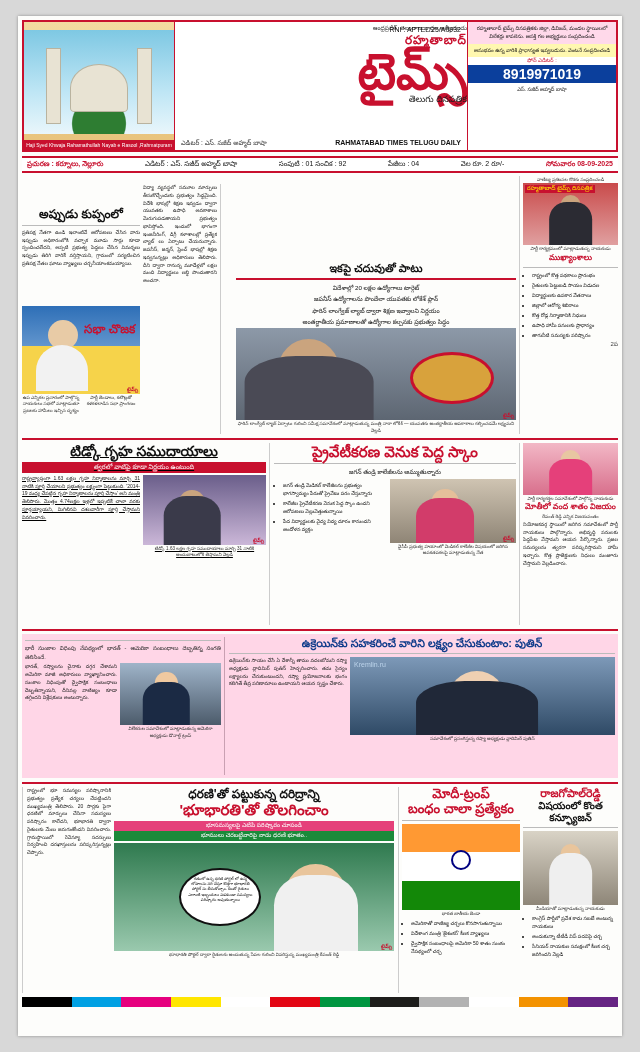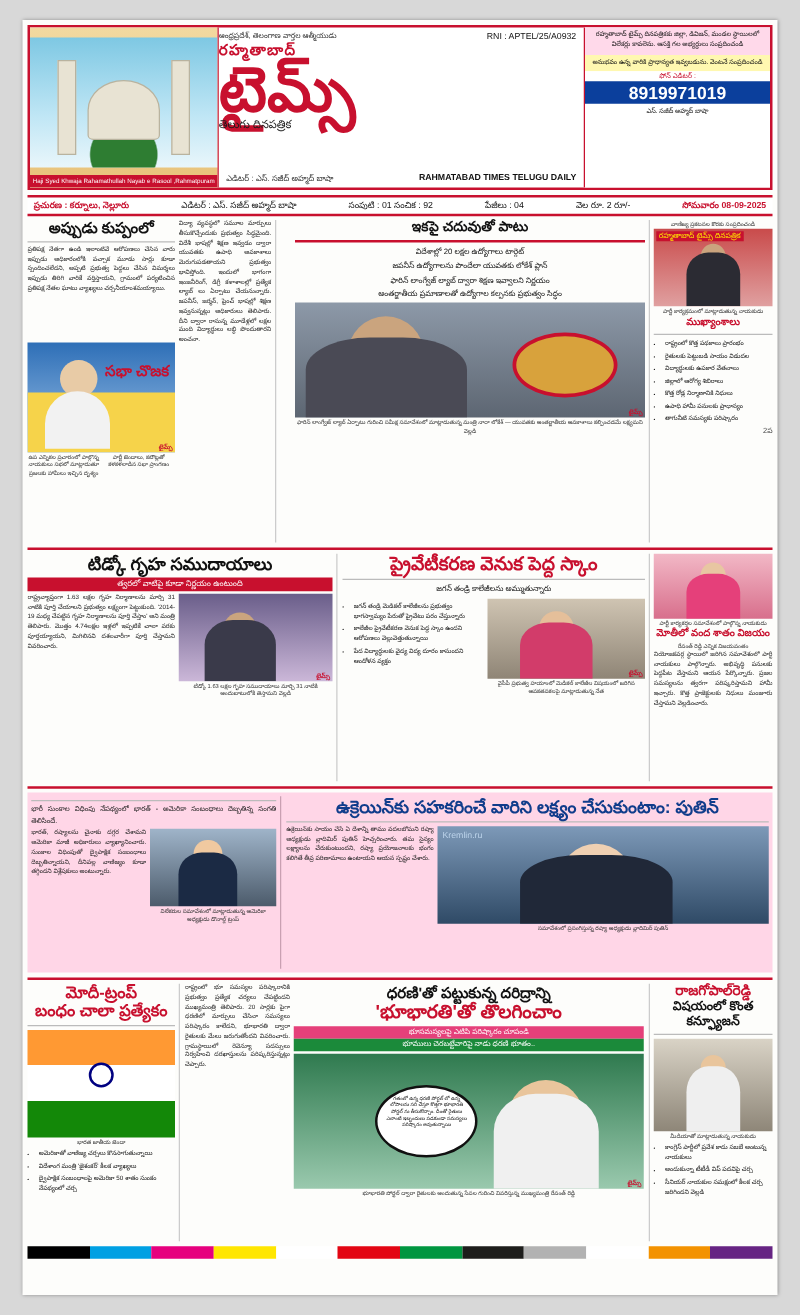--- a/index.html
+++ b/index.html
@@ -41,21 +41,21 @@
     position:absolute;left:50%;top:34px;transform:translateX(-50%);
     width:56px;height:46px;background:#e8e3d3;border-radius:50% 50% 8% 8%;
     border:1px solid #b9b39f;
   }
   .min{position:absolute;top:18px;width:13px;height:74px;background:#e8e3d3;border:1px solid #b9b39f;}
   .min.l{left:22px;} .min.r{right:22px;}
   .mh-caption{
     position:absolute;left:0;right:0;bottom:0;
     background:#c8102e;color:#fff;font-size:5px;text-align:center;padding:2px 0;
   }
-  .mh-center{flex:1;position:relative;text-align:left;}
+  .mh-center{flex:1;position:relative;text-align:right;}
   .mh-top-tel{font-size:6px;color:#333;margin-top:3px;}
   .mh-sub{font-size:12px;color:#c8102e;font-weight:bold;letter-spacing:1px;}
   .mh-title{
     font-size:50px;line-height:44px;color:#c8102e;font-weight:bold;
     font-family:"DejaVu Sans",sans-serif;
   }
   .mh-tag{font-size:9px;color:#1b1b1b;}
   .mh-rni{position:absolute;right:6px;top:4px;font-size:7px;color:#111;}
   .mh-bottom{
     position:absolute;left:0;right:0;bottom:2px;
@@ -82,21 +82,21 @@
   .strip span{white-space:nowrap;}
   .strip .red{color:#c8102e;font-weight:bold;}
 
   
   .cols{display:flex;margin:3px 4px 0 4px;gap:3px;}
   .c-left{width:118px;}
   .c-mid{flex:1;}
   .c-right{width:95px;}
   .hr{border-bottom:1px solid #bbb;margin:3px 0;}
 
-  .hl-sm{font-size:12px;font-weight:bold;color:#111;text-align:center;line-height:1.15;}
+  .hl-sm{font-size:12px;font-weight:bold;color:#111;text-align:center;line-height:1.15;margin-top:32px;}
   .hl-red{font-size:16px;font-weight:bold;color:#c8102e;text-align:center;line-height:1.15;}
   .hl-blue{font-size:17px;font-weight:bold;color:#103c8b;text-align:center;line-height:1.15;}
   .hl-dark{font-size:13px;font-weight:bold;color:#111;text-align:center;line-height:1.2;}
   .body-text{font-size:5px;line-height:1.55;color:#222;text-align:justify;}
   .cap{font-size:4.6px;color:#333;text-align:center;line-height:1.4;margin-top:1px;}
   .sub-line{font-size:6.2px;color:#111;text-align:center;line-height:1.5;margin:2px 0;}
 
   .photo{background:#c9c9c9;position:relative;overflow:hidden;}
   .ph-flag{background:linear-gradient(#ff9933 33%,#ffffff 33% 66%,#138808 66%);}
   .logo-corner{position:absolute;right:2px;bottom:1px;font-size:5px;color:#c8102e;font-weight:bold;}
@@ -185,21 +185,21 @@
         <div style="position:absolute;left:12%;top:44%;width:52px;height:46px;background:#f2f2f2;border-radius:26px 26px 0 0;"></div>
         <div style="position:absolute;right:4%;top:18%;font-size:12px;color:#c8102e;font-weight:bold;">సభా చొజక</div>
         <span class="logo-corner">టైమ్స్</span>
       </div>
       <div style="display:flex;gap:2px;">
         <div class="cap" style="flex:1;">ఉప ఎన్నికల ప్రచారంలో పాల్గొన్న నాయకులు సభలో మాట్లాడుతూ ప్రజలకు హామీలు ఇచ్చిన దృశ్యం</div>
         <div class="cap" style="flex:1;">పార్టీ జెండాలు, కటౌట్లతో కళకళలాడిన సభా ప్రాంగణం</div>
       </div>
     </div>
 
-    <div class="c-mid" style="display:flex;gap:15px;">
+    <div class="c-mid" style="display:flex;gap:15px;align-items:flex-end;">
       <div style="width:74px;border-right:1px solid #ccc;padding-right:3px;">
         <div class="body-text" style="height:250px;overflow:hidden;">విద్యా వ్యవస్థలో సమూల మార్పులు తీసుకొచ్చేందుకు ప్రభుత్వం సిద్ధమైంది. విదేశీ భాషల్లో శిక్షణ ఇవ్వడం ద్వారా యువతకు ఉపాధి అవకాశాలు మెరుగుపడతాయని ప్రభుత్వం భావిస్తోంది. ఇందులో భాగంగా ఇంజనీరింగ్, డిగ్రీ కళాశాలల్లో ప్రత్యేక ల్యాబ్ లు ఏర్పాటు చేయనున్నారు. జపనీస్, జర్మన్, ఫ్రెంచ్ భాషల్లో శిక్షణ ఇవ్వనున్నట్లు అధికారులు తెలిపారు. దీని ద్వారా రానున్న మూడేళ్లలో లక్షల మంది విద్యార్థులు లబ్ధి పొందుతారని అంచనా.</div>
       </div>
       <div style="flex:1;">
         <div class="hl-dark" style="font-size:11px;">ఇకపై చదువుతో పాటు</div>
         <div class="redline"></div>
         <div class="sub-line">విదేశాల్లో 20 లక్షల ఉద్యోగాలు టార్గెట్</div>
         <div class="sub-line">జపనీస్ ఉద్యోగాలను పొందేలా యువతకు లోకేశ్ ప్లాన్</div>
         <div class="sub-line">ఫారిన్ లాంగ్వేజ్ ల్యాబ్ ద్వారా శిక్షణ ఇవ్వాలని నిర్ణయం</div>
         <div class="sub-line">అంతర్జాతీయ ప్రమాణాలతో ఉద్యోగాల కల్పనకు ప్రభుత్వం సిద్ధం</div>
@@ -232,21 +232,21 @@
         <li>ఉపాధి హామీ పనులకు ప్రాధాన్యం</li>
         <li>తాగునీటి సమస్యకు పరిష్కారం</li>
       </ul>
       <div style="text-align:right;font-size:6px;color:#444;">2ప</div>
     </div>
   </div>
 
   <div class="sect"></div>
   <div class="cols" style="height:182px;">
 
-    <div style="width:244px;">
+    <div style="width:244px;text-decoration:underline;">
       <div class="hl-dark" style="font-size:14px;">టిడ్కో గృహ సముదాయాలు</div>
       <div style="background:#c8102e;color:#fff;font-size:6.5px;text-align:center;padding:1px 0;margin:2px 0;">త్వరలో వాటిపై కూడా నిర్ణయం ఉంటుంది</div>
       <div style="display:flex;gap:3px;">
         <div class="body-text" style="width:118px;height:84px;overflow:hidden;">రాష్ట్రవ్యాప్తంగా 1.63 లక్షల గృహ నిర్మాణాలను మార్చి 31 నాటికి పూర్తి చేయాలని ప్రభుత్వం లక్ష్యంగా పెట్టుకుంది. '2014-19 మధ్య చేపట్టిన గృహ నిర్మాణాలను పూర్తి చేస్తాం' అని మంత్రి తెలిపారు. మొత్తం 4.74లక్షల ఇళ్లలో ఇప్పటికే చాలా వరకు పూర్తయ్యాయని, మిగిలినవి దశలవారీగా పూర్తి చేస్తామని వివరించారు.</div>
         <div style="flex:1;">
           <div class="photo" style="height:70px;background:linear-gradient(#6a5e8a,#cbb7d8);position:relative;">
             <div class="head-dot" style="left:40%;top:22%;"></div>
             <div class="speaker" style="left:40%;background:#3a3a4a;"></div>
             <span class="logo-corner">టైమ్స్</span>
           </div>
@@ -300,71 +300,71 @@
           <div class="photo" style="height:62px;background:linear-gradient(#9fb4c9,#4c5b6b);position:relative;">
             <div class="head-dot" style="left:46%;top:14%;background:#f0c9a0;"></div>
             <div class="speaker" style="left:46%;background:#1b2a44;"></div>
           </div>
           <div class="cap">విలేకరుల సమావేశంలో మాట్లాడుతున్న అమెరికా అధ్యక్షుడు డొనాల్డ్ ట్రంప్</div>
         </div>
       </div>
     </div>
 
     <div style="flex:1;border-left:1px solid #c9a0b2;padding-left:4px;">
-      <div class="hl-dark" style="font-size:14px;color:#103c8b;">ఉక్రెయిన్‌కు సహకరించే వారిని లక్ష్యం చేసుకుంటాం: పుతిన్</div>
+      <div class="hl-dark" style="font-size:11px;color:#103c8b;">ఉక్రెయిన్‌కు సహకరించే వారిని లక్ష్యం చేసుకుంటాం: పుతిన్</div>
       <div class="hr"></div>
       <div style="display:flex;gap:3px;">
         <div class="body-text" style="width:118px;height:88px;overflow:hidden;">ఉక్రెయిన్‌కు సాయం చేసే ఏ దేశాన్నీ తాము వదలబోమని రష్యా అధ్యక్షుడు వ్లాదిమిర్ పుతిన్ హెచ్చరించారు. తమ సైన్యం లక్ష్యాలను చేరుకుంటుందని, రష్యా ప్రయోజనాలకు భంగం కలిగితే తీవ్ర పరిణామాలు ఉంటాయని ఆయన స్పష్టం చేశారు.</div>
         <div style="flex:1;">
           <div class="photo" style="height:78px;background:linear-gradient(#7d99b8,#2f4a66);position:relative;">
             <div class="head-dot" style="left:48%;top:18%;background:#efd0b2;"></div>
             <div class="speaker" style="left:48%;background:#202838;"></div>
             <div style="position:absolute;left:4px;top:4px;font-size:7px;color:#bcd3ea;">Kremlin.ru</div>
           </div>
           <div class="cap">సమావేశంలో ప్రసంగిస్తున్న రష్యా అధ్యక్షుడు వ్లాదిమిర్ పుతిన్</div>
         </div>
       </div>
     </div>
   </div>
 
   <div class="sect"></div>
   <div class="cols" style="height:206px;">
-
-    <div style="width:118px;">
-      <div class="hl-red" style="font-size:13px;">మోదీ-ట్రంప్</div>
-      <div class="hl-red" style="font-size:13px;">బంధం చాలా ప్రత్యేకం</div>
-      <div class="hr"></div>
-      <div class="photo ph-flag" style="height:86px;position:relative;">
-        <div style="position:absolute;left:50%;top:42%;transform:translate(-50%,-50%);width:16px;height:16px;border:2px solid #000080;border-radius:50%;"></div>
-      </div>
-      <div class="cap">భారత జాతీయ జెండా</div>
-      <ul class="bullets">
-        <li>అమెరికాతో వాణిజ్య చర్చలు కొనసాగుతున్నాయి</li>
-        <li>విదేశాంగ మంత్రి 'జైశంకర్' కీలక వ్యాఖ్యలు</li>
-        <li>ద్వైపాక్షిక సంబంధాలపై అమెరికా 50 శాతం సుంకం నేపథ్యంలో చర్చ</li>
-      </ul>
-    </div>
 
     <div style="flex:1;border-left:1px solid #ccc;border-right:1px solid #ccc;padding:0 4px;display:flex;gap:3px;">
       <div style="width:84px;">
         <div class="body-text" style="height:196px;overflow:hidden;">రాష్ట్రంలో భూ సమస్యల పరిష్కారానికి ప్రభుత్వం ప్రత్యేక చర్యలు చేపట్టిందని ముఖ్యమంత్రి తెలిపారు. 20 సార్లకు పైగా ధరణిలో మార్పులు చేసినా సమస్యలు పరిష్కారం కాలేదని, భూభారతి ద్వారా రైతులకు మేలు జరుగుతోందని వివరించారు. గ్రామస్థాయిలో రెవెన్యూ సదస్సులు నిర్వహించి దరఖాస్తులను పరిష్కరిస్తున్నట్లు చెప్పారు.</div>
       </div>
       <div style="flex:1;">
         <div class="hl-dark" style="font-size:12px;">ధరణి'తో పట్టుకున్న దరిద్రాన్ని</div>
         <div class="hl-red" style="font-size:15px;">'భూభారతి'తో తొలగించాం</div>
         <div style="background:#e5407a;color:#fff;font-size:6px;text-align:center;padding:1px 0;margin-top:2px;">భూసమస్యలపై ఎటిపి పరిష్కారం చూపండి</div>
         <div style="background:#1b8a3a;color:#fff;font-size:6px;text-align:center;padding:1px 0;">భూములు చెరబట్టేవారిపై నాడు ధరణి భూతం..</div>
         <div class="photo" style="height:108px;margin-top:2px;background:linear-gradient(#2f7a4f,#9ac9ae);position:relative;">
           <div class="head-dot" style="left:72%;top:20%;background:#e9c59c;"></div>
           <div class="speaker" style="left:72%;width:30%;background:#f0f0f0;"></div>
           <div class="ellipse-hl" style="left:38%;">గతంలో ఉన్న ధరణి పోర్టల్ లో ఉన్న లోపాలను సరి చేస్తూ కొత్తగా భూభారతి పోర్టల్ ను తీసుకొచ్చాం. దీంతో రైతులు ఎలాంటి ఇబ్బందులు పడకుండా సమస్యలు పరిష్కారం అవుతున్నాయి</div>
           <span class="logo-corner">టైమ్స్</span>
         </div>
         <div class="cap">భూభారతి పోర్టల్ ద్వారా రైతులకు అందుతున్న సేవల గురించి వివరిస్తున్న ముఖ్యమంత్రి రేవంత్ రెడ్డి</div>
       </div>
+    </div>
+
+    <div style="width:118px;">
+      <div class="hl-red" style="font-size:13px;">మోదీ-ట్రంప్</div>
+      <div class="hl-red" style="font-size:13px;">బంధం చాలా ప్రత్యేకం</div>
+      <div class="hr"></div>
+      <div class="photo ph-flag" style="height:86px;position:relative;">
+        <div style="position:absolute;left:50%;top:42%;transform:translate(-50%,-50%);width:16px;height:16px;border:2px solid #000080;border-radius:50%;"></div>
+      </div>
+      <div class="cap">భారత జాతీయ జెండా</div>
+      <ul class="bullets">
+        <li>అమెరికాతో వాణిజ్య చర్చలు కొనసాగుతున్నాయి</li>
+        <li>విదేశాంగ మంత్రి 'జైశంకర్' కీలక వ్యాఖ్యలు</li>
+        <li>ద్వైపాక్షిక సంబంధాలపై అమెరికా 50 శాతం సుంకం నేపథ్యంలో చర్చ</li>
+      </ul>
     </div>
 
     <div class="c-right">
       <div class="hl-red" style="font-size:11px;">రాజగోపాల్‌రెడ్డి</div>
       <div class="hl-dark" style="font-size:10px;">విషయంలో కొంత కన్ఫ్యూజన్</div>
       <div class="hr"></div>
       <div class="photo" style="height:74px;background:linear-gradient(#d9d3c6,#8e8678);position:relative;">
         <div class="head-dot" style="left:50%;top:18%;background:#e9c59c;"></div>
         <div class="speaker" style="left:50%;background:#efefef;"></div>
       </div>

